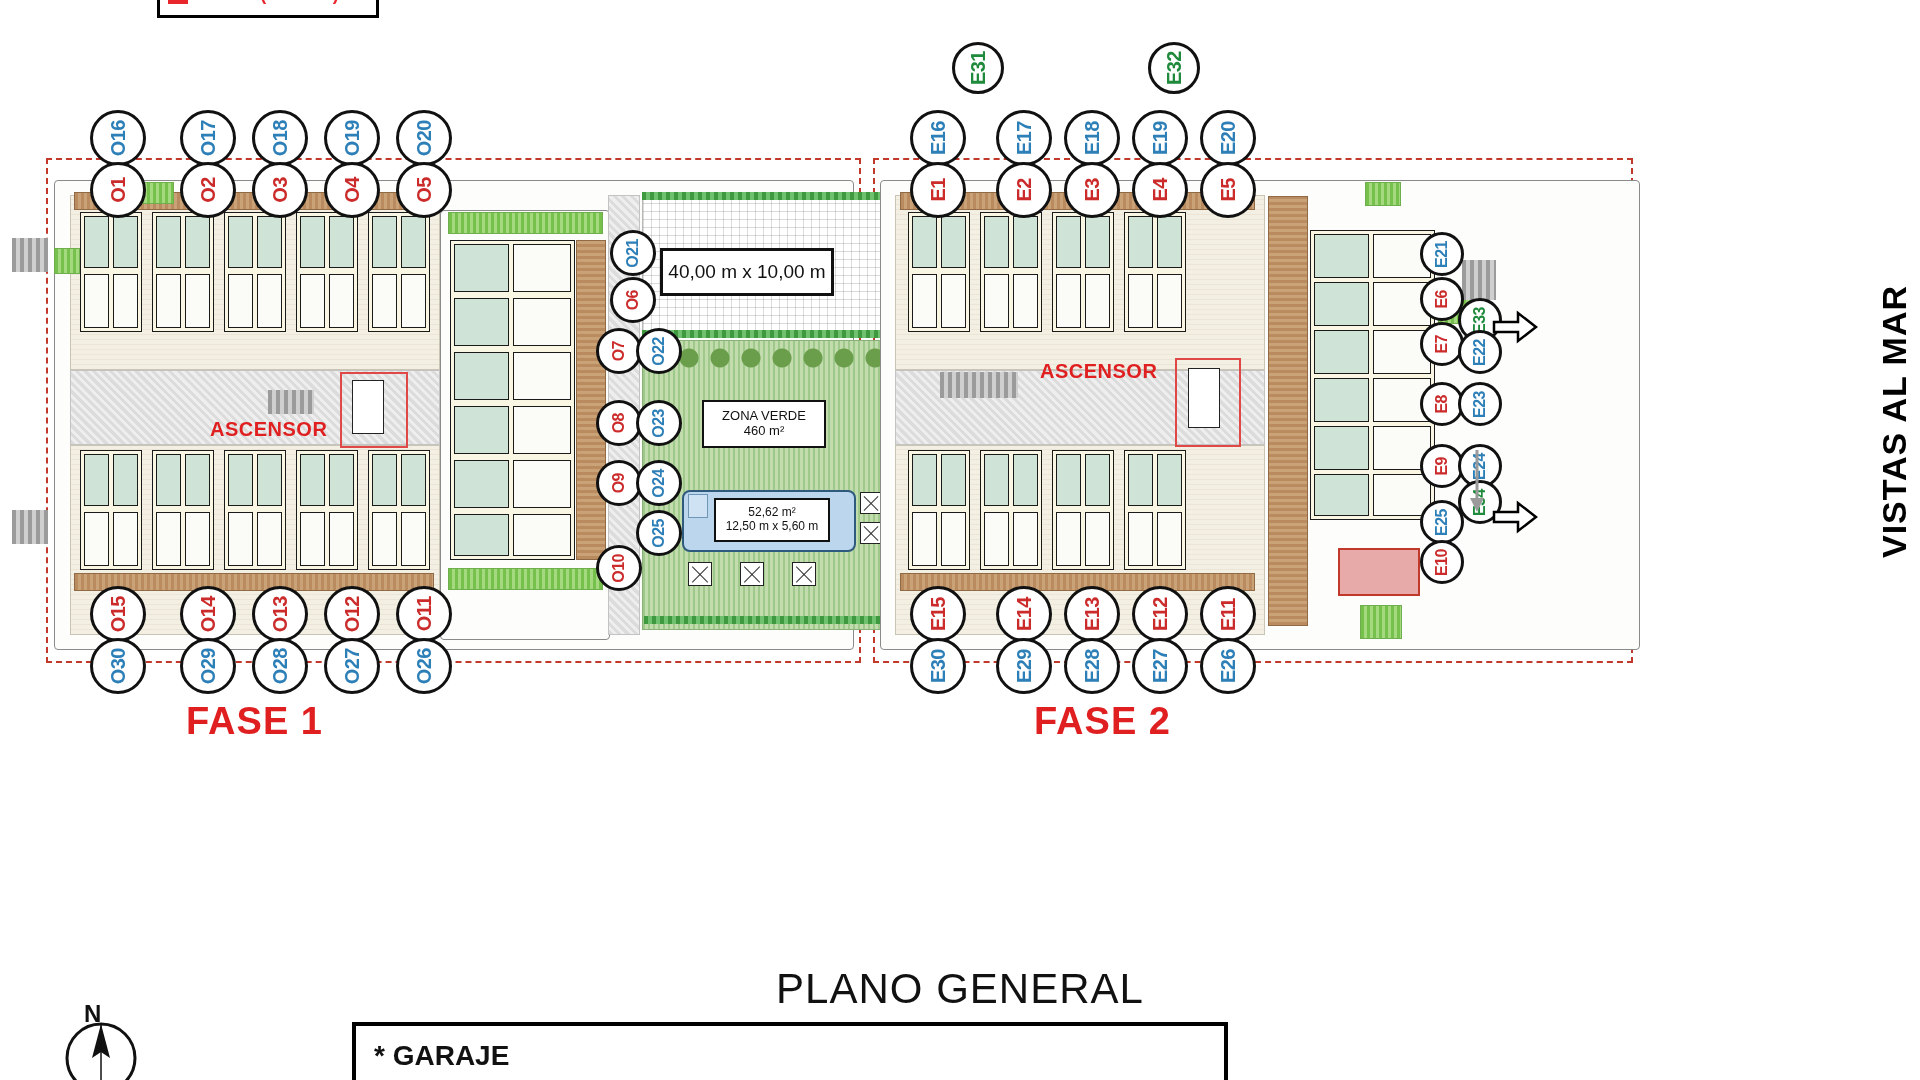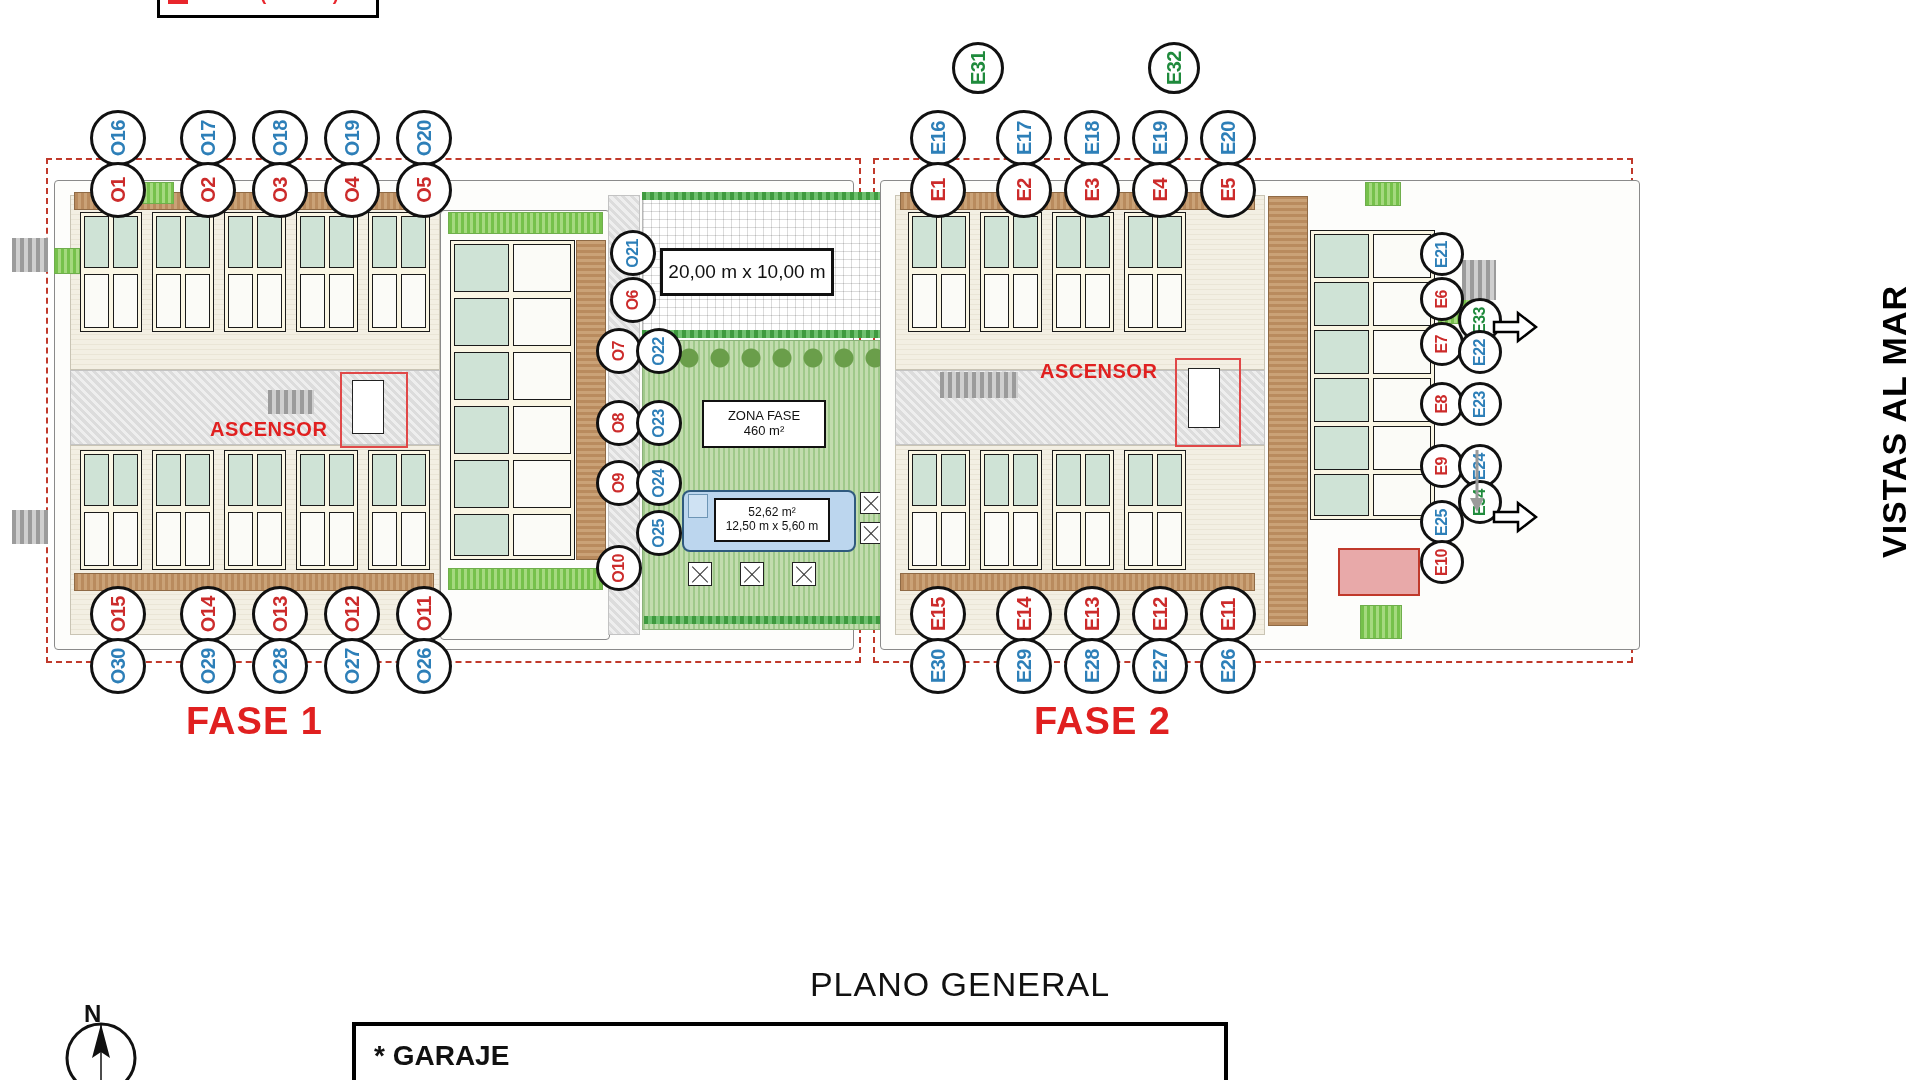--- a/index.html
+++ b/index.html
@@ -89,21 +89,21 @@
   .parasol:before{transform:rotate(45deg);} .parasol:after{transform:rotate(-45deg);}
 
   
   .fase{position:absolute;color:#e02020;font-weight:bold;font-size:38px;letter-spacing:1px;}
 
   
   #vistas{right:6px;top:285px;color:#000;font-weight:bold;font-size:34px;letter-spacing:1px;}
   .arrow-r{position:absolute;width:46px;height:34px;}
 
   
-  #plano-title{left:0;right:0;top:965px;text-align:center;font-size:34px;font-weight:500;letter-spacing:1px;}
+  #plano-title{left:0;right:0;top:965px;text-align:center;font-size:42px;font-weight:500;letter-spacing:1px;}
   #bottom-box{left:352px;top:1022px;width:868px;height:60px;border:4px solid #000;background:#fff;
               display:flex;align-items:center;}
   #bottom-box .cell{font-size:28px;font-weight:bold;white-space:nowrap;}
   #c1{margin-left:18px;} #c2{margin-left:140px;}
 
   
   #compass{left:58px;top:1008px;width:86px;height:86px;}
   #compass .n{position:absolute;left:26px;top:-8px;font-size:24px;font-weight:bold;}
 </style>
 </head>
@@ -208,28 +208,28 @@
   <div class="plate room-green" style="left:414px;top:310px;width:55px;height:48px;"></div>
   <div class="plate room-white" style="left:473px;top:310px;width:58px;height:48px;"></div>
   <div class="plate room-green" style="left:414px;top:364px;width:55px;height:42px;"></div>
   <div class="plate room-white" style="left:473px;top:364px;width:58px;height:42px;"></div>
   <div class="plate deck" style="left:536px;top:90px;width:30px;height:320px;"></div>
   <div class="plate cobble" style="left:568px;top:45px;width:32px;height:440px;"></div>
 
   <div class="plate gridfine" style="left:602px;top:48px;width:250px;height:135px;"></div>
   <div class="plate hedge" style="left:602px;top:42px;width:250px;height:8px;"></div>
   <div class="plate hedge" style="left:602px;top:180px;width:250px;height:8px;"></div>
-  <div class="dim-label" style="left:620px;top:98px;width:168px;height:42px;">20,00 m x 10,00 m</div>
+  <div class="dim-label" style="left:620px;top:98px;width:168px;height:42px;">40,00 m x 10,00 m</div>
 
   <div class="plate grass" style="left:602px;top:190px;width:250px;height:290px;"></div>
   <div class="plate" style="left:604px;top:194px;width:246px;height:28px;
        background:radial-gradient(circle at 14px 14px,#6a9e4a 0 9px,rgba(0,0,0,0) 10px) repeat-x;
        background-size:31px 28px;"></div>
   <div class="plate-label" style="left:662px;top:250px;width:120px;height:44px;">
-    <div>ZONA FASE</div>
+    <div>ZONA VERDE</div>
     <div>460 m²</div>
   </div>
 
   <div class="pool" style="left:642px;top:340px;width:170px;height:58px;"></div>
   <div class="pool-inner" style="left:648px;top:344px;width:18px;height:22px;"></div>
   <div class="plate-label" style="left:674px;top:348px;width:112px;height:40px;font-size:12px;">
     <div>52,62 m²</div>
     <div>12,50 m x 5,60 m</div>
   </div>
   <div class="parasol" style="left:820px;top:342px;width:20px;height:20px;"></div>

